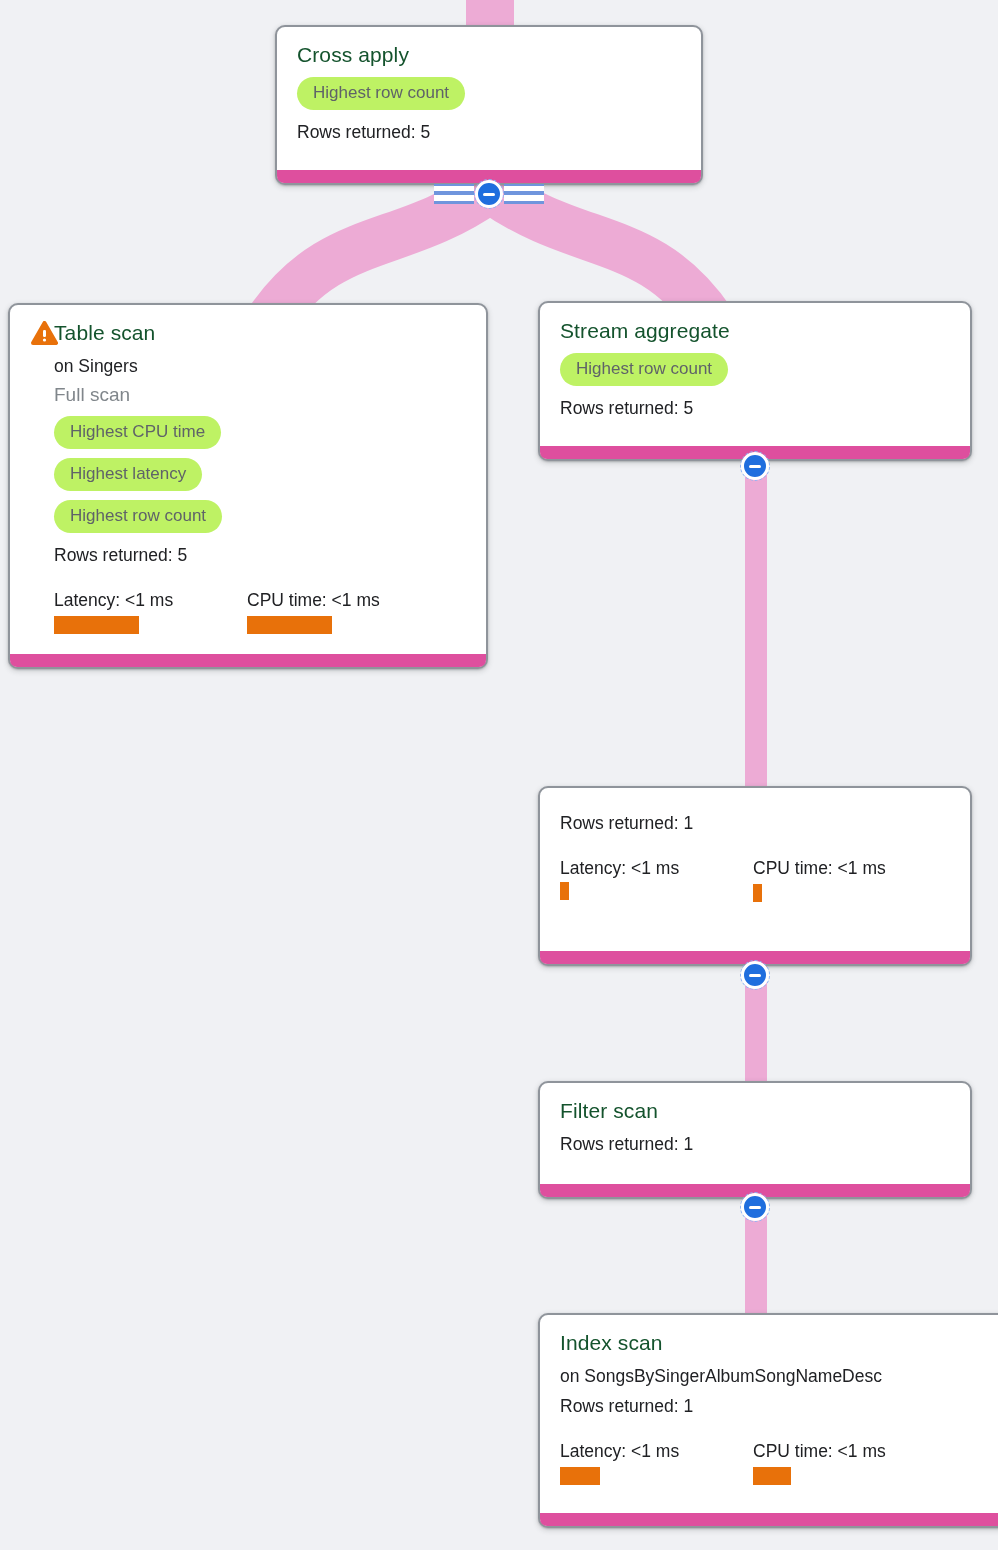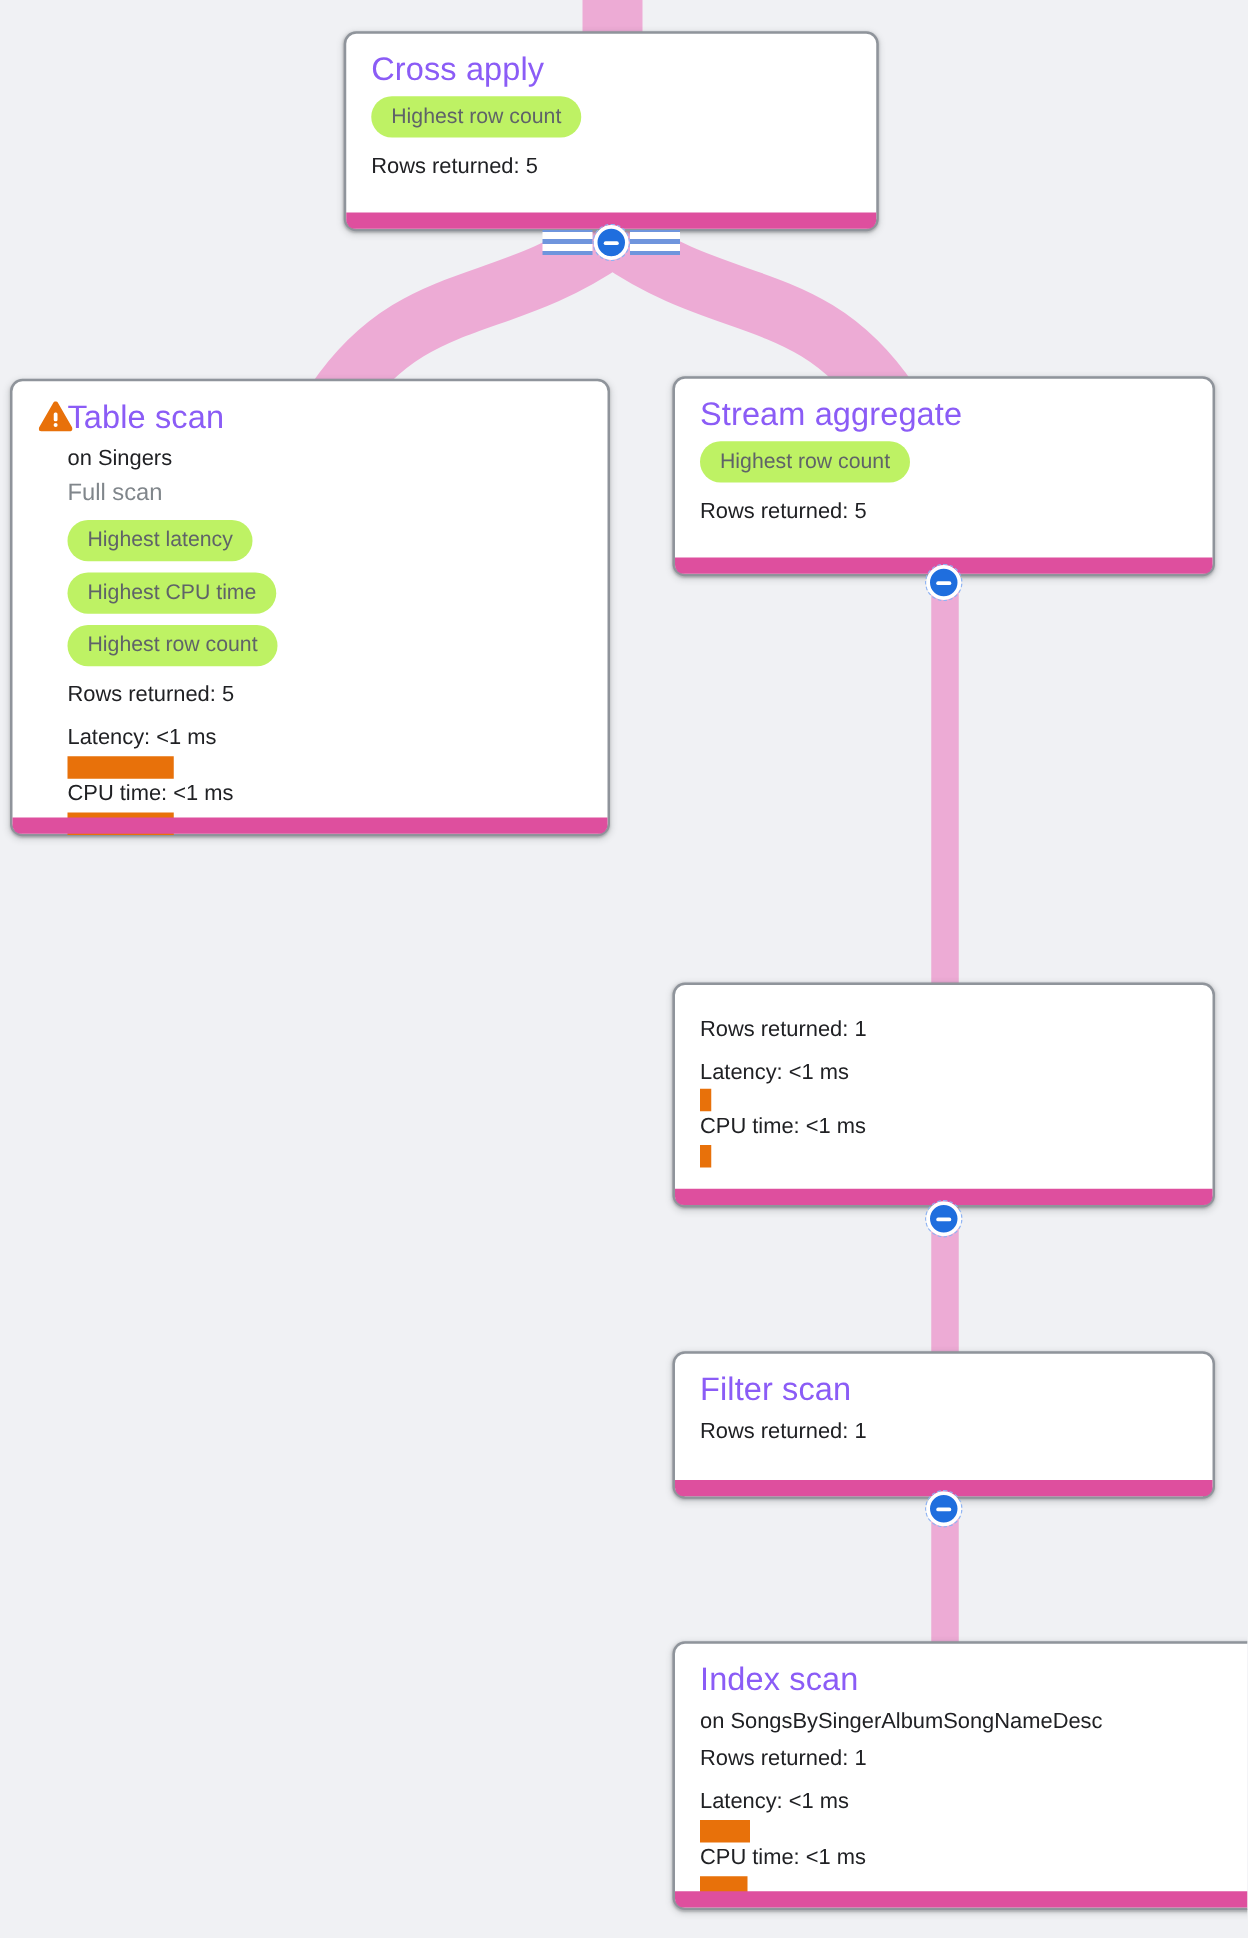--- a/index.html
+++ b/index.html
@@ -26,38 +26,38 @@
     box-sizing:border-box;
   }
   .footer-bar{
     position:absolute;left:0;right:0;bottom:0;height:13px;
     background:#de4f9e;
     border-radius:0 0 7px 7px;
   }
   .content{padding:15px 20px 12px 20px;}
   .content.indented{padding-left:44px;}
   .title{
-    font-size:26px;line-height:26px;font-weight:500;
-    color:#8b5cf6;letter-spacing:.1px;
+    font-size:21px;line-height:26px;font-weight:500;
+    color:#14532d;letter-spacing:.1px;
   }
   .subtitle{font-size:17.5px;line-height:22px;color:#202124;margin-top:9px;}
   .scan-type{font-size:19px;line-height:22px;color:#80868b;margin-top:7px;}
   .pills{margin-top:9px;}
   .pill{
     display:inline-block;
     background:#bef264;color:#5f6368;
     font-size:17px;line-height:21px;
     padding:5px 16px 7px 16px;
     border-radius:17px;
     margin-bottom:9px;
   }
   .pills .pill{margin-right:6px;}
   .rows-returned{font-size:17.5px;line-height:22px;color:#202124;margin-top:2px;}
   .rows-returned.solo{margin-top:9px;}
-  .metrics{display:flex;margin-top:12px;flex-direction:column;}
+  .metrics{display:flex;margin-top:23px;}
   .metric{width:193px;}
   .metric-label{font-size:17.5px;line-height:22px;color:#202124;}
   .metric-bar{height:18px;background:#e8710a;margin-top:5px;}
   .metric.small-gap .metric-bar{margin-top:3px;}
 
   .warning{
     position:absolute;left:21px;top:16px;width:27px;height:25px;
   }
 
   .collapse{
@@ -110,22 +110,22 @@
         <path d="M13.5 2 L25 22 L2 22 Z" fill="#e8710a" stroke="#e8710a" stroke-width="4" stroke-linejoin="round"></path>
         <rect x="12" y="9" width="3" height="7" rx="1.2" fill="#ffffff"></rect>
         <circle cx="13.5" cy="19" r="1.6" fill="#ffffff"></circle>
       </svg>
     </div>
     <div class="content indented">
       <div class="title">Table scan</div>
       <div class="subtitle">on Singers</div>
       <div class="scan-type">Full scan</div>
       <div class="pills" style="margin-top:10px;">
+        <div><span class="pill">Highest CPU time</span></div>
         <div><span class="pill">Highest latency</span></div>
-        <div><span class="pill">Highest CPU time</span></div>
         <div><span class="pill">Highest row count</span></div>
       </div>
       <div class="rows-returned">Rows returned: 5</div>
       <div class="metrics">
         <div class="metric">
           <div class="metric-label">Latency: &lt;1 ms</div>
           <div class="metric-bar" style="width: 85px;"></div>
         </div>
         <div class="metric">
           <div class="metric-label">CPU time: &lt;1 ms</div>

